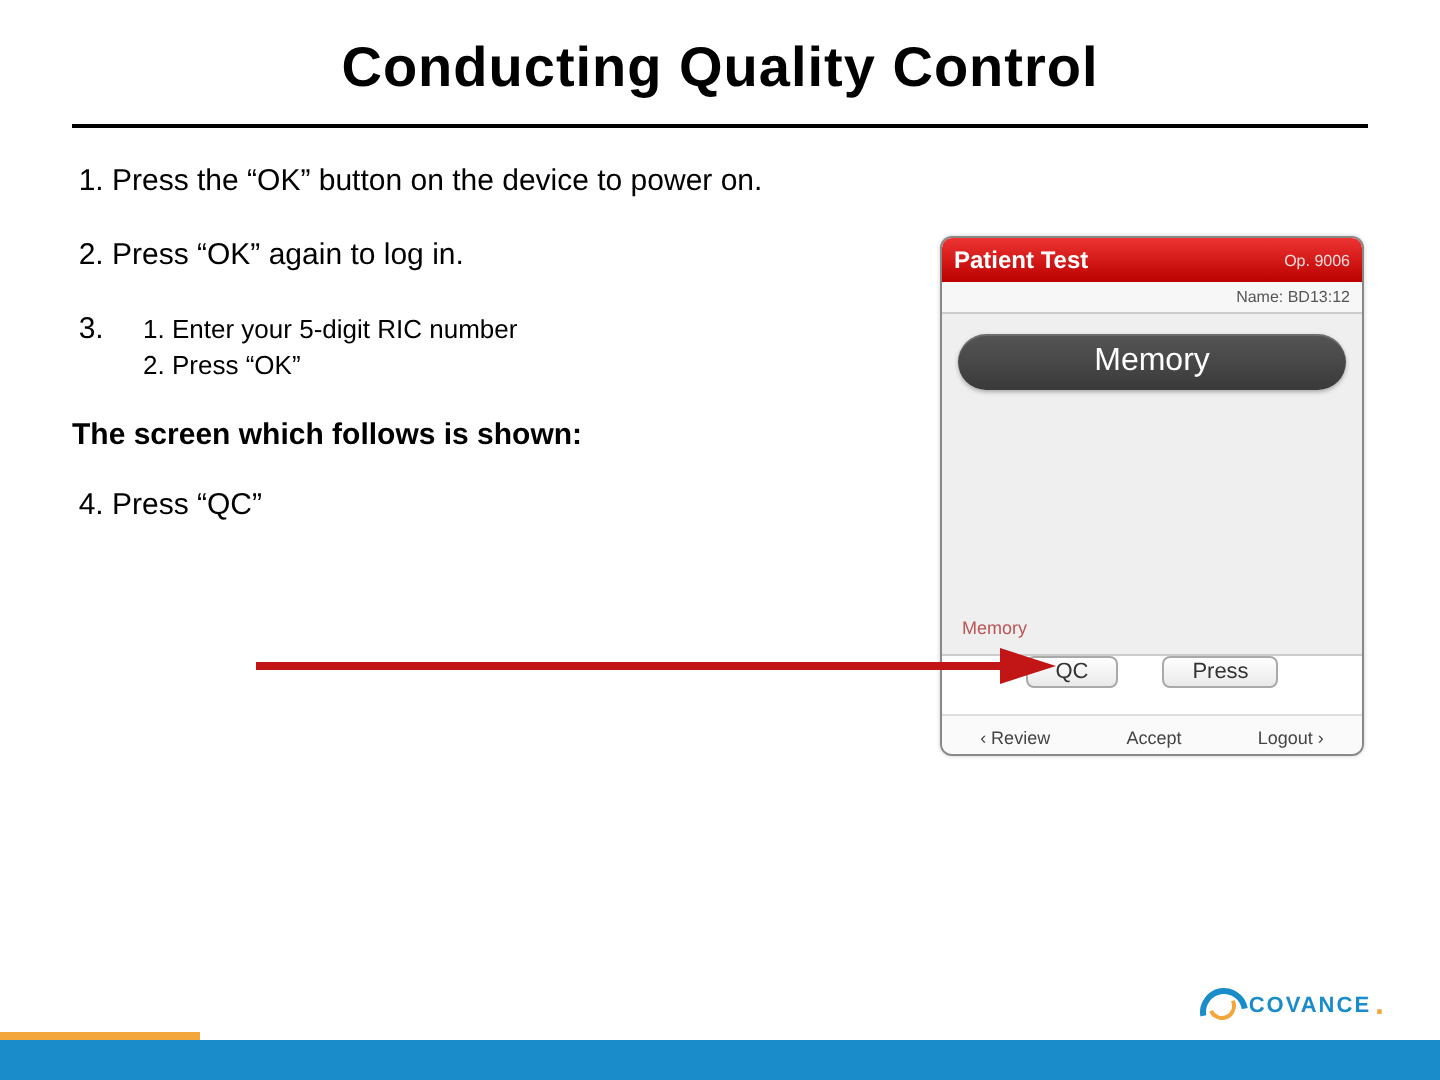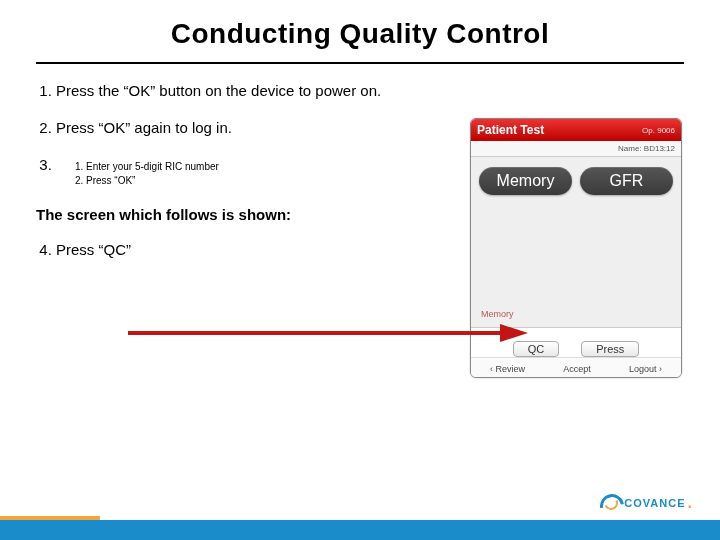--- a/index.html
+++ b/index.html
@@ -3,33 +3,33 @@
 <meta charset="utf-8">
 <style>
   * { box-sizing: border-box; margin: 0; padding: 0; }
   html, body { width: 720px; height: 540px; font-family: Arial, Helvetica, sans-serif; background: #fff; color: #000; }
   .slide { position: relative; width: 720px; height: 540px; overflow: hidden; }
   .title { text-align: center; font-size: 28px; font-weight: bold; margin-top: 18px; margin-bottom: 12px; letter-spacing: 0.5px; }
   .hr { border-top: 2px solid #000; margin: 0 36px 18px 36px; }
   .content { position: relative; padding: 0 36px; }
   ol.steps { list-style: decimal; padding-left: 20px; font-size: 15px; }
   ol.steps > li { margin-bottom: 18px; line-height: 1.25; }
-  ol.sub { list-style: decimal; padding-left: 30px; margin-top: 4px; font-size: 10px; }
+  ol.sub { list-style: decimal; padding-left: 30px; margin-top: 4px; font-size: 13px; }
   ol.sub > li { margin-bottom: 2px; }
   .shown-label { font-size: 15px; font-weight: bold; margin: 10px 0 18px 0; }
   .device { position: absolute; top: 118px; right: 38px; width: 212px; height: 260px; border: 1px solid #888; border-radius: 6px; background: #fff; box-shadow: 0 0 2px rgba(0,0,0,.2); overflow: hidden; }
   .device-header { position: relative; height: 22px; background: linear-gradient(#e33, #b00); display: flex; align-items: center; padding: 0 6px; }
   .device-header-title { color: #fff; font-weight: bold; font-size: 12px; }
   .device-header-right { position: absolute; right: 6px; color: #fff; font-size: 8px; opacity: .85; }
   .device-subheader { height: 16px; border-bottom: 1px solid #ccc; display: flex; align-items: center; padding: 0 6px; font-size: 8px; color: #555; justify-content: flex-end; background: #f7f7f7; }
   .device-body { height: 170px; background: #efefef; position: relative; padding: 10px 8px; }
   .pill-row { display: flex; gap: 8px; }
   .pill { flex: 1; background: linear-gradient(#555, #3a3a3a); color: #fff; text-align: center; font-size: 16px; padding: 5px 0; border-radius: 14px; box-shadow: inset 0 1px 0 rgba(255,255,255,.15), 0 1px 2px rgba(0,0,0,.3); }
   .memory-label { position: absolute; bottom: 8px; left: 10px; font-size: 9px; color: #b55; }
-  .device-footer1 { height: 30px; border-top: 1px solid #ccc; background: #fff; display: flex; align-items: flex-end; justify-content: center; gap: 22px; font-size: 11px; color: #333; }
+  .device-footer1 { height: 30px; border-top: 1px solid #ccc; background: #fff; display: flex; align-items: flex-start; justify-content: center; gap: 22px; font-size: 11px; color: #333; }
   .qc-btn, .menu-btn { border: 1px solid #aaa; border-radius: 4px; padding: 1px 14px; font-size: 11px; background: linear-gradient(#fff,#e9e9e9); }
   .device-footer2 { height: 22px; border-top: 1px solid #ddd; display: flex; align-items: center; justify-content: space-around; font-size: 9px; color: #444; background: #fafafa; }
   .arrow { position: absolute; top: 326px; left: 128px; width: 400px; height: 14px; pointer-events: none; }
   .arrow-line { position: absolute; top: 5px; left: 0; width: 372px; height: 4px; background: #c21616; }
   .arrow-head { position: absolute; top: -2px; right: 0; width: 0; height: 0; border-left: 28px solid #c21616; border-top: 9px solid transparent; border-bottom: 9px solid transparent; }
   .footer-bar { position: absolute; bottom: 0; left: 0; right: 0; height: 20px; background: #1a8cc9; }
   .footer-accent { position: absolute; bottom: 20px; left: 0; height: 4px; width: 100px; background: #f2a63b; }
   .logo { position: absolute; bottom: 28px; right: 28px; display: flex; align-items: center; gap: 2px; }
   .logo-swirl { width: 22px; height: 18px; position: relative; }
   .logo-swirl::before { content: ""; position: absolute; width: 18px; height: 18px; border: 3px solid #1a8cc9; border-right-color: transparent; border-bottom-color: transparent; border-radius: 50%; transform: rotate(35deg); }
@@ -67,21 +67,20 @@
       <span class="device-header-title">Patient Test</span>
       <span class="device-header-right">Op. 9006</span>
     </div>
     <div class="device-subheader">
       <span>Name: BD</span>
       <span>13:12</span>
     </div>
     <div class="device-body">
       <div class="pill-row">
         <div class="pill">Memory</div>
-        <div class="pill">GFR</div>
       </div>
       <div class="memory-label">Memory</div>
     </div>
     <div class="device-footer1">
       <div class="qc-btn">QC</div>
       <div class="menu-btn">Press</div>
     </div>
     <div class="device-footer2">
       <span>‹ Review</span>
       <span>Accept</span>

